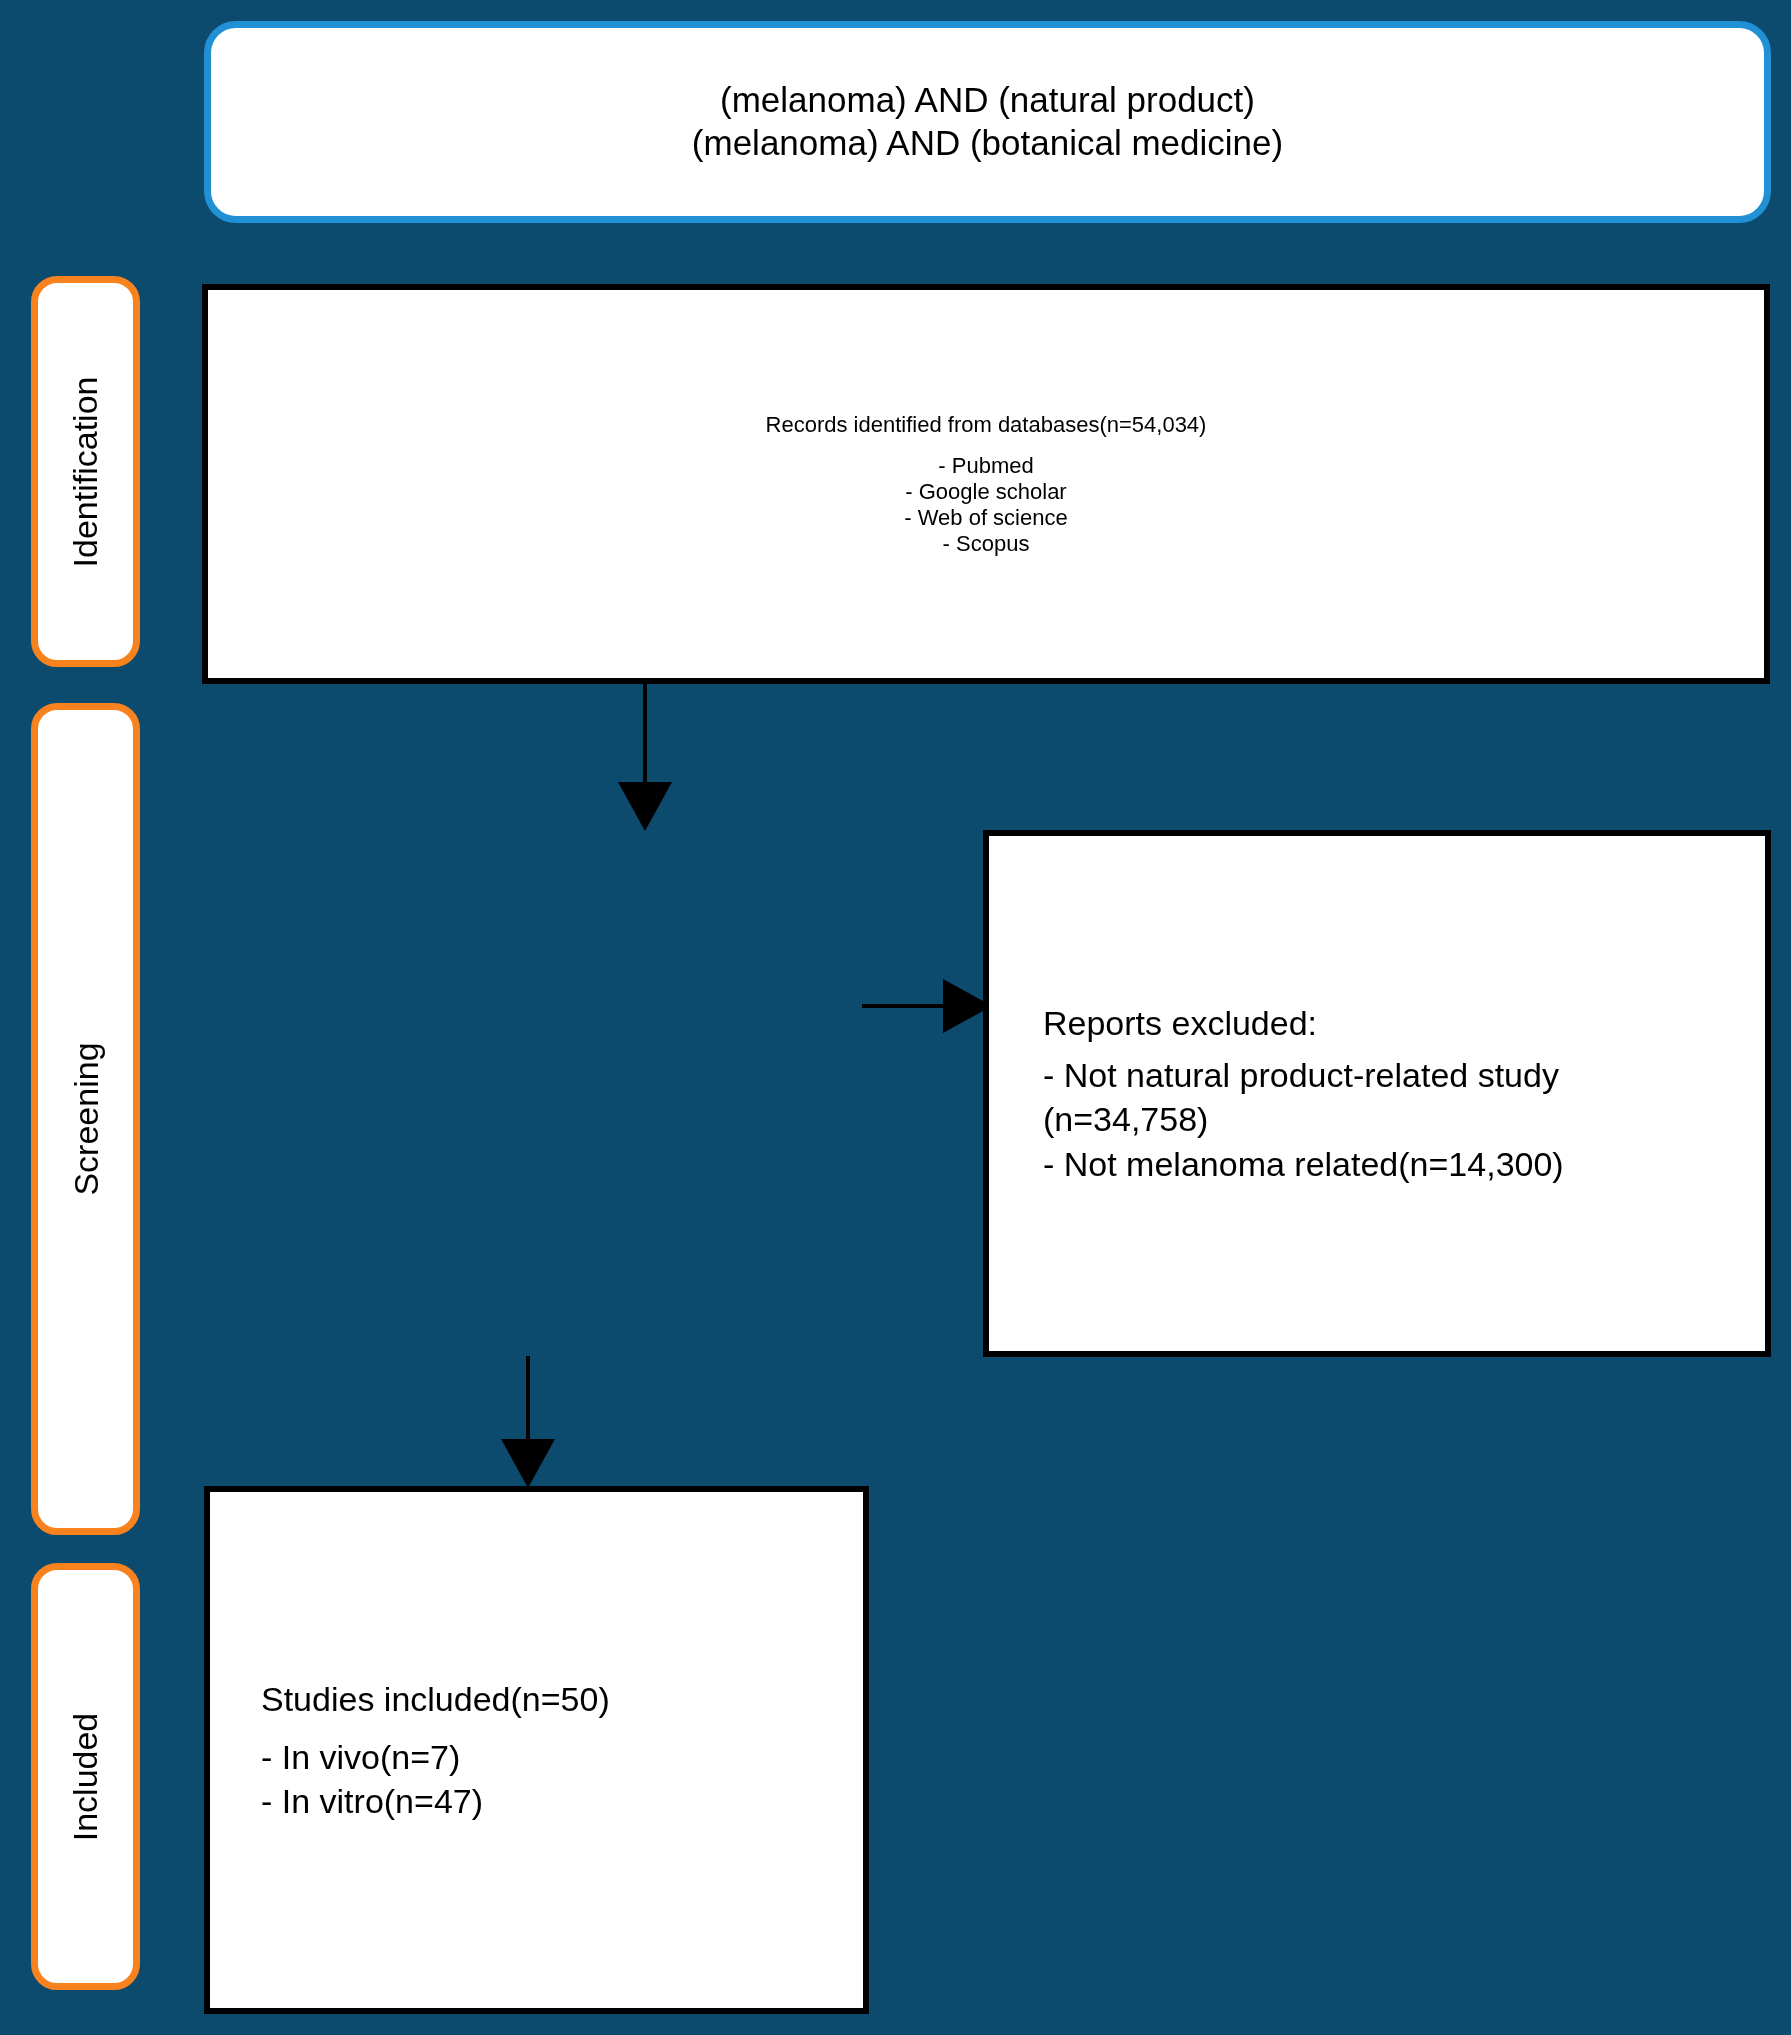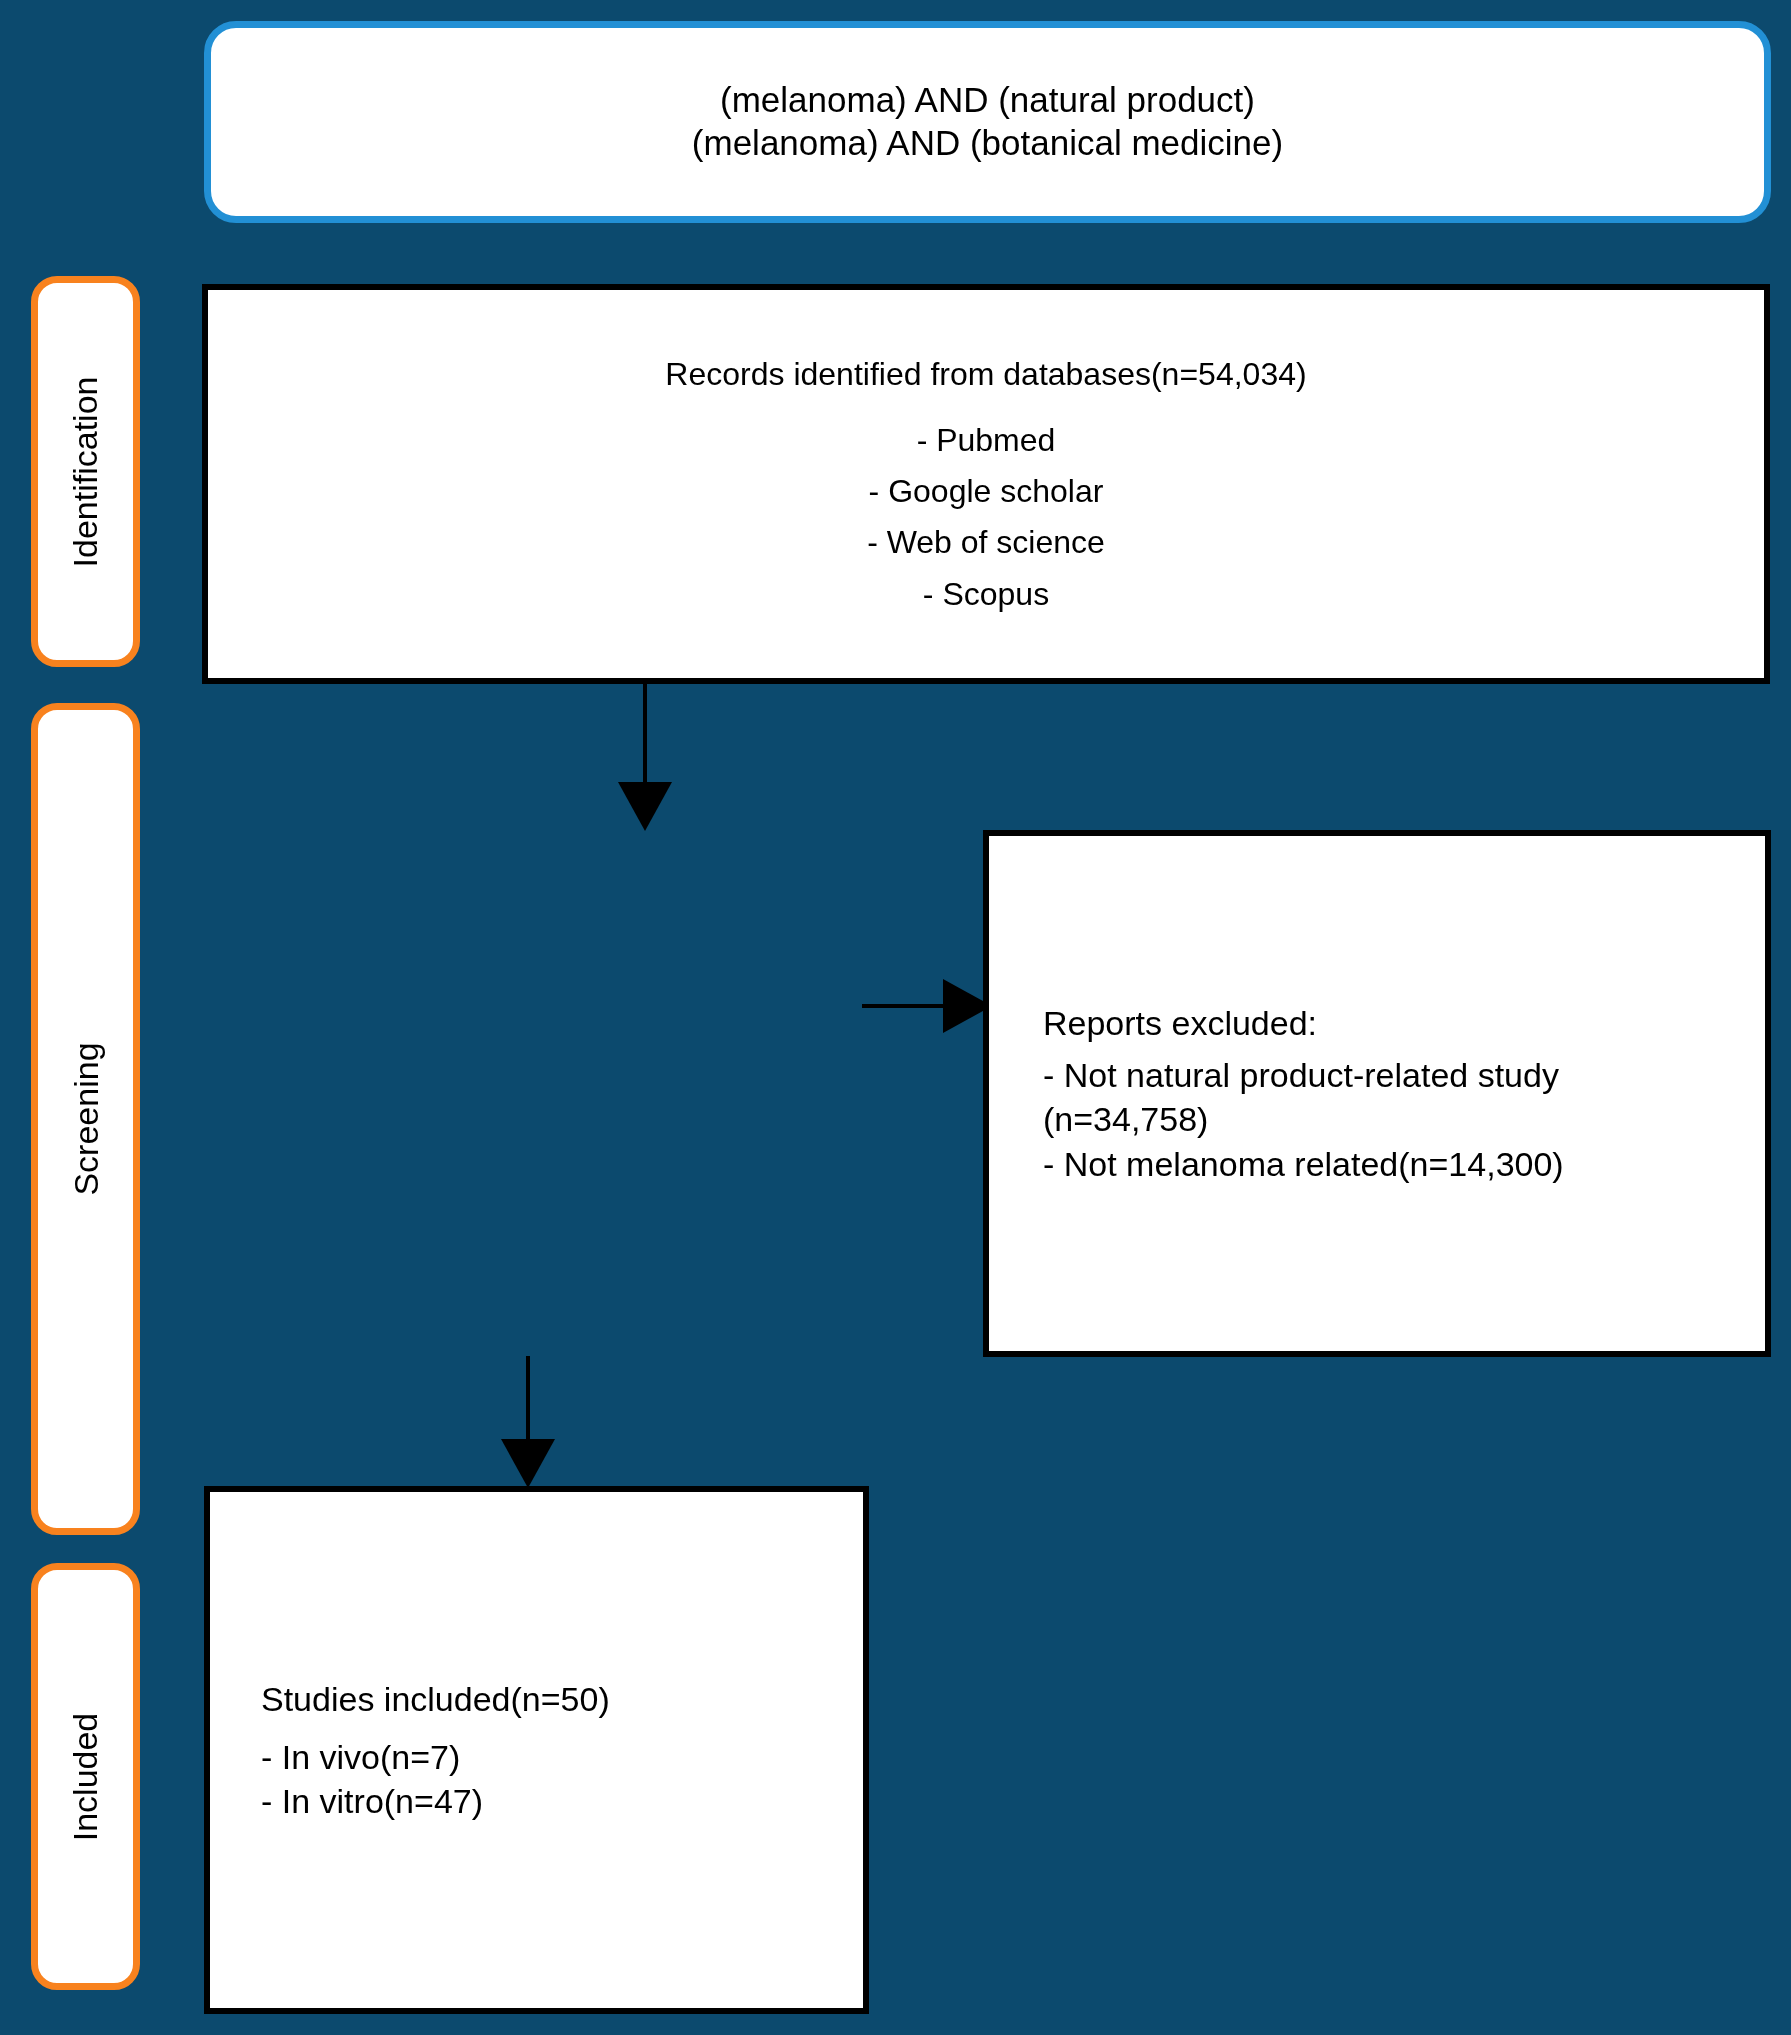--- a/index.html
+++ b/index.html
@@ -90,28 +90,28 @@
     padding-left: 54px; padding-right: 15.6px;
   }
   #box-included {
     left: 204px; top: 1486px; width: 665px; height: 528px;
     display: flex; flex-direction: column;
     align-items: flex-start; justify-content: center;
     padding-left: 51px;
   }
 
   .box-text {
-    font-size: 32px;
+    font-size: 22px;
     line-height: 1.14;
     color: #000000;
     text-align: center;
     white-space: nowrap;
   }
   .ident-heading { margin-bottom: 14.5px; }
-  .ident-item    { margin-top: 15px; }
+  .ident-item    { margin-top: 1px; }
 
   .excl-text {
     font-size: 34px;
     line-height: 1.30;
     color: #000000;
     text-align: left;
     white-space: nowrap;
   }
   .excl-heading { margin-bottom: 7.8px; }
 

